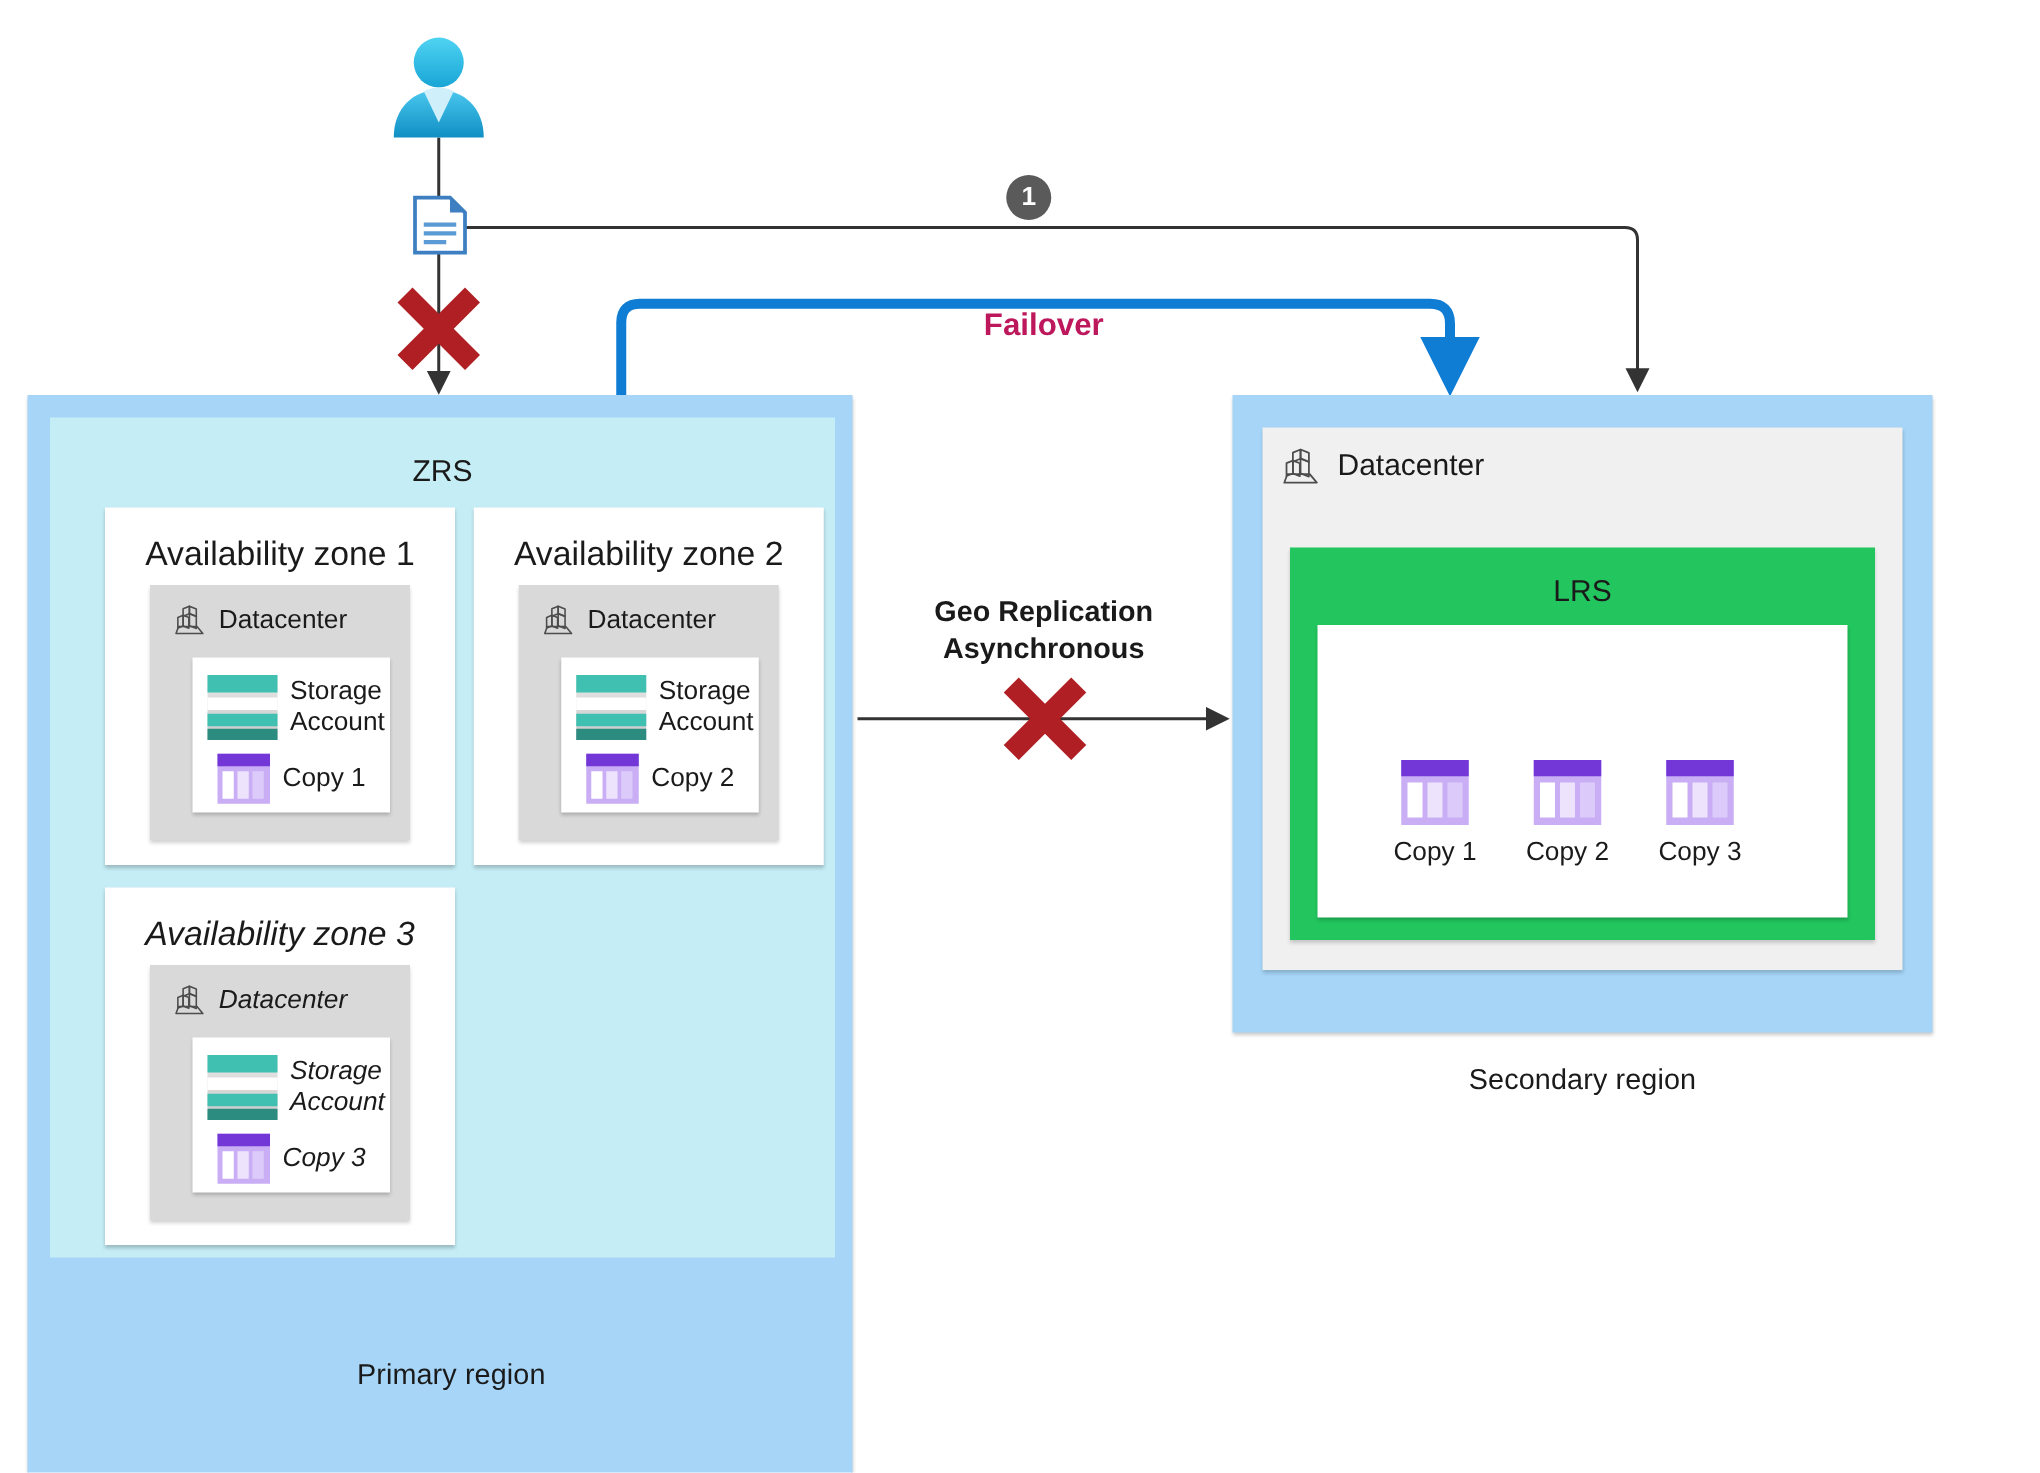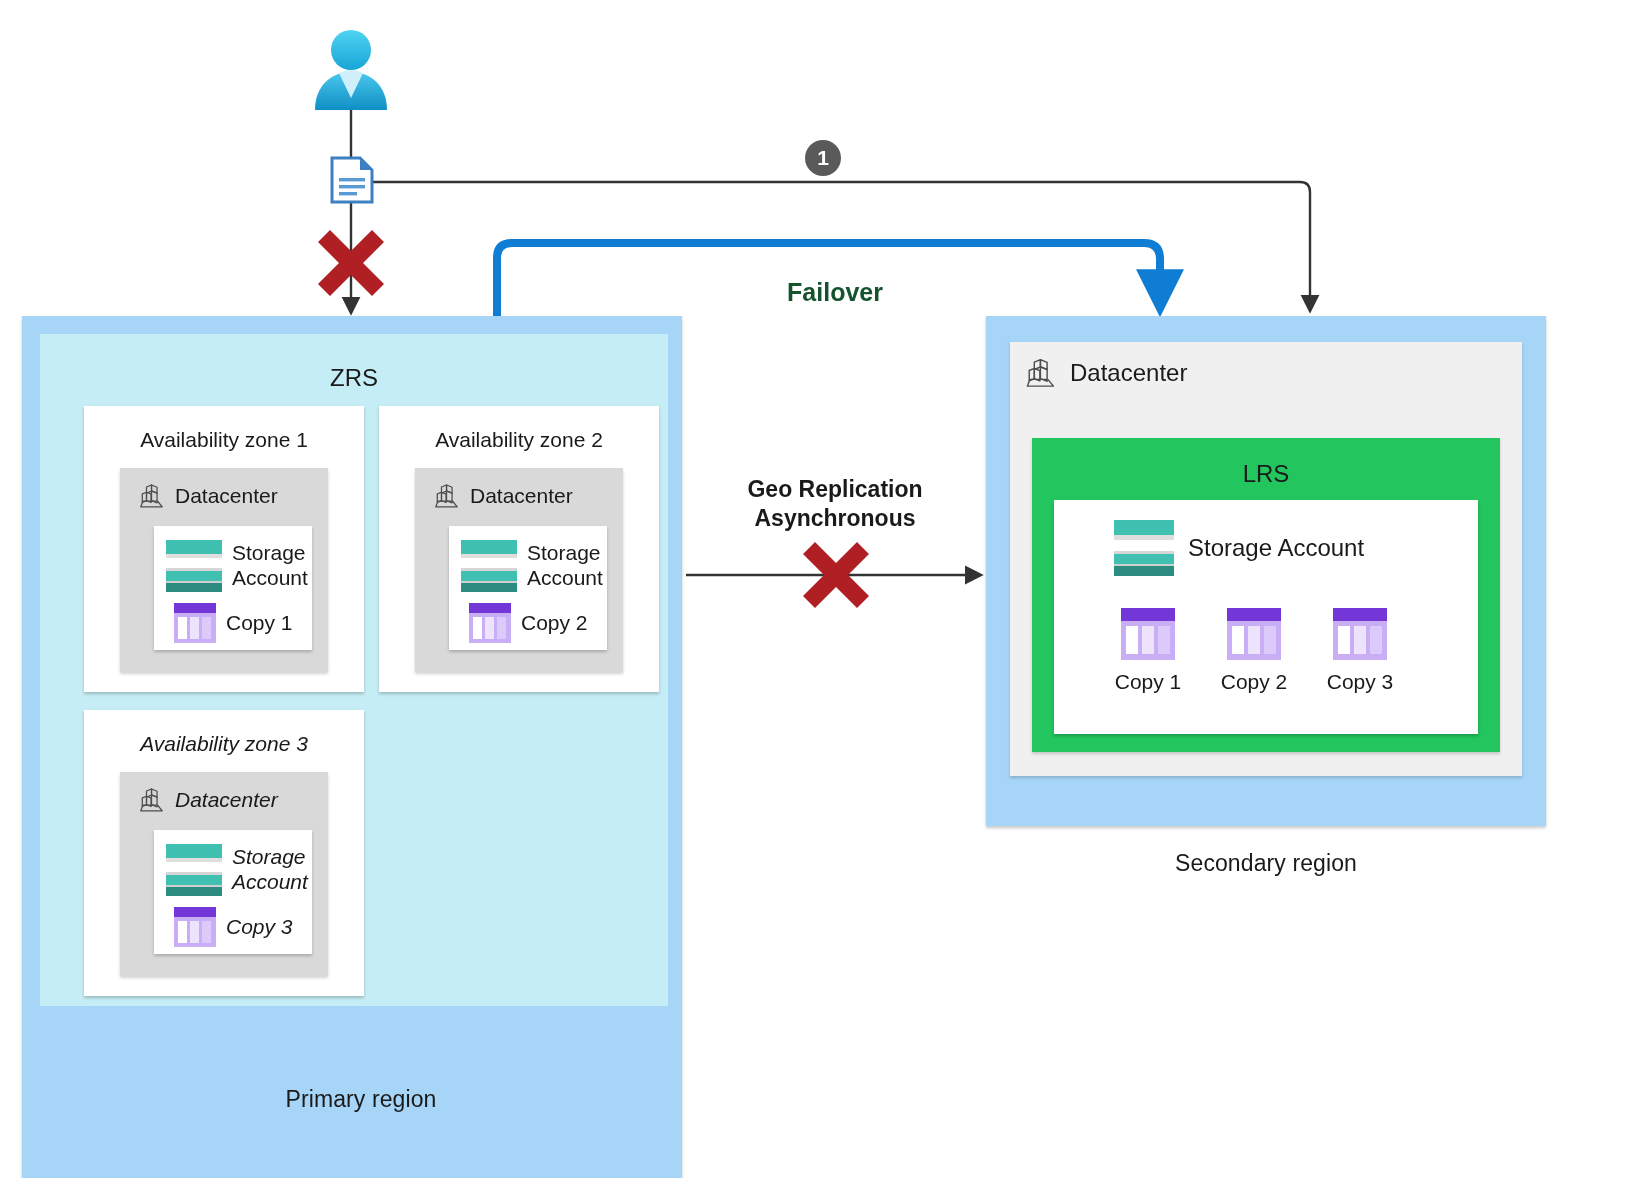--- a/index.html
+++ b/index.html
@@ -9,21 +9,21 @@
   .ctr{display:flex;align-items:center;justify-content:center;}
 
   
   .region-outer{background:#A6D5F7;box-shadow:0 2px 3px rgba(0,0,0,.22);}
   .zrs-inner{background:#C5EDF5;}
   .lrs-dc{background:#F0F0F0;box-shadow:0 2px 3px rgba(0,0,0,.18);}
   .lrs-inner{background:#22c55e;box-shadow:0 2px 3px rgba(0,0,0,.18);}
   .white-card{background:#ffffff;box-shadow:0 2px 3px rgba(0,0,0,.22);}
   .gray-card{background:#D9D9D9;box-shadow:0 2px 3px rgba(0,0,0,.18);}
 
-  .zone-title{font-size:21px;color:#1a1a1a;text-align:center;}
+  .zone-title{font-size:27px;color:#1a1a1a;text-align:center;}
   .box-title{font-size:24px;color:#1a1a1a;text-align:center;}
   .region-label{font-size:23px;font-weight:normal;color:#1a1a1a;text-align:center;letter-spacing:.1px;}
   .item-label{font-size:21px;color:#1a1a1a;line-height:1.18;}
   .dc-label{font-size:21px;color:#1a1a1a;}
 
   
   .sa-icon{position:relative;width:56px;height:52px;flex:0 0 auto;
            background:linear-gradient(180deg,#e8e8e8 0%,#c9c9c9 100%);}
   .sa-icon i{position:absolute;left:0;width:56px;display:block;}
   .sa-b1{top:0;height:14px;background:#3FC0B0;}
@@ -107,21 +107,21 @@
 <div class="abs" style="left:803px;top:542px;width:66px;height:66px;">
   <svg viewBox="0 0 66 66" width="66" height="66">
     <path d="M12,0 L33,21 L54,0 L66,12 L45,33 L66,54 L54,66 L33,45 L12,66 L0,54 L21,33 L0,12 Z" fill="#B01F24"></path>
   </svg>
 </div>
 
 <div class="abs ctr" style="left:805px;top:140px;width:36px;height:36px;border-radius:50%;background:#5A5A5A;">
   <span style="color:#ffffff;font-size:21px;font-weight:bold;">1</span>
 </div>
 
-<div class="abs" style="left:700px;top:246px;width:270px;text-align:center;font-size:25px;font-weight:bold;color:#14532d;margin-top:32px;">Failover</div>
+<div class="abs" style="left:700px;top:246px;width:270px;text-align:center;font-size:25px;font-weight:bold;color:#be185d;">Failover</div>
 
 <div class="abs" style="left:690px;top:475px;width:290px;text-align:center;font-size:23px;font-weight:bold;color:#1a1a1a;line-height:1.25;">
   <div>Geo Replication</div>
   <div>Asynchronous</div>
 </div>
 
 <div class="abs region-outer" style="left:22px;top:316px;width:660px;height:982px;">
 
   <div class="abs zrs-inner" style="left:18px;top:18px;width:628px;height:672px;">
 
@@ -281,29 +281,20 @@
           </g>
         </svg>
       </span>
       <span style="font-size:24px;color:#1a1a1a;">Datacenter</span>
     </div>
 
     <div class="abs lrs-inner" style="left:22px;top:96px;width:468px;height:314px;">
       <div class="abs box-title" style="left:0;top:22px;width:468px;">LRS</div>
 
       <div class="abs white-card" style="left:22px;top:62px;width:424px;height:234px;">
-        <div class="abs row" style="left:60px;top:20px;">
-          <div class="sa-icon" style="width:60px;height:56px;">
-            <i class="sa-b1" style="width:60px;height:15px;"></i>
-            <i class="sa-b2" style="width:60px;top:20px;height:11px;"></i>
-            <i class="sa-b3" style="width:60px;top:34px;height:10px;"></i>
-            <i class="sa-b4" style="width:60px;top:46px;height:10px;"></i>
-          </div>
-          <span style="font-size:24px;color:#1a1a1a;margin-left:14px;">Storage Account</span>
-        </div>
 
         <div class="abs" style="left:46px;top:108px;width:96px;text-align:center;">
           <div class="copy-icon copy-big" style="margin:0 auto;">
             <span class="hdr"></span>
               <span class="col c1"></span>
               <span class="col c2"></span>
               <span class="col c3"></span>
           </div>
           <div class="item-label" style="margin-top:10px;">Copy 1</div>
         </div>

